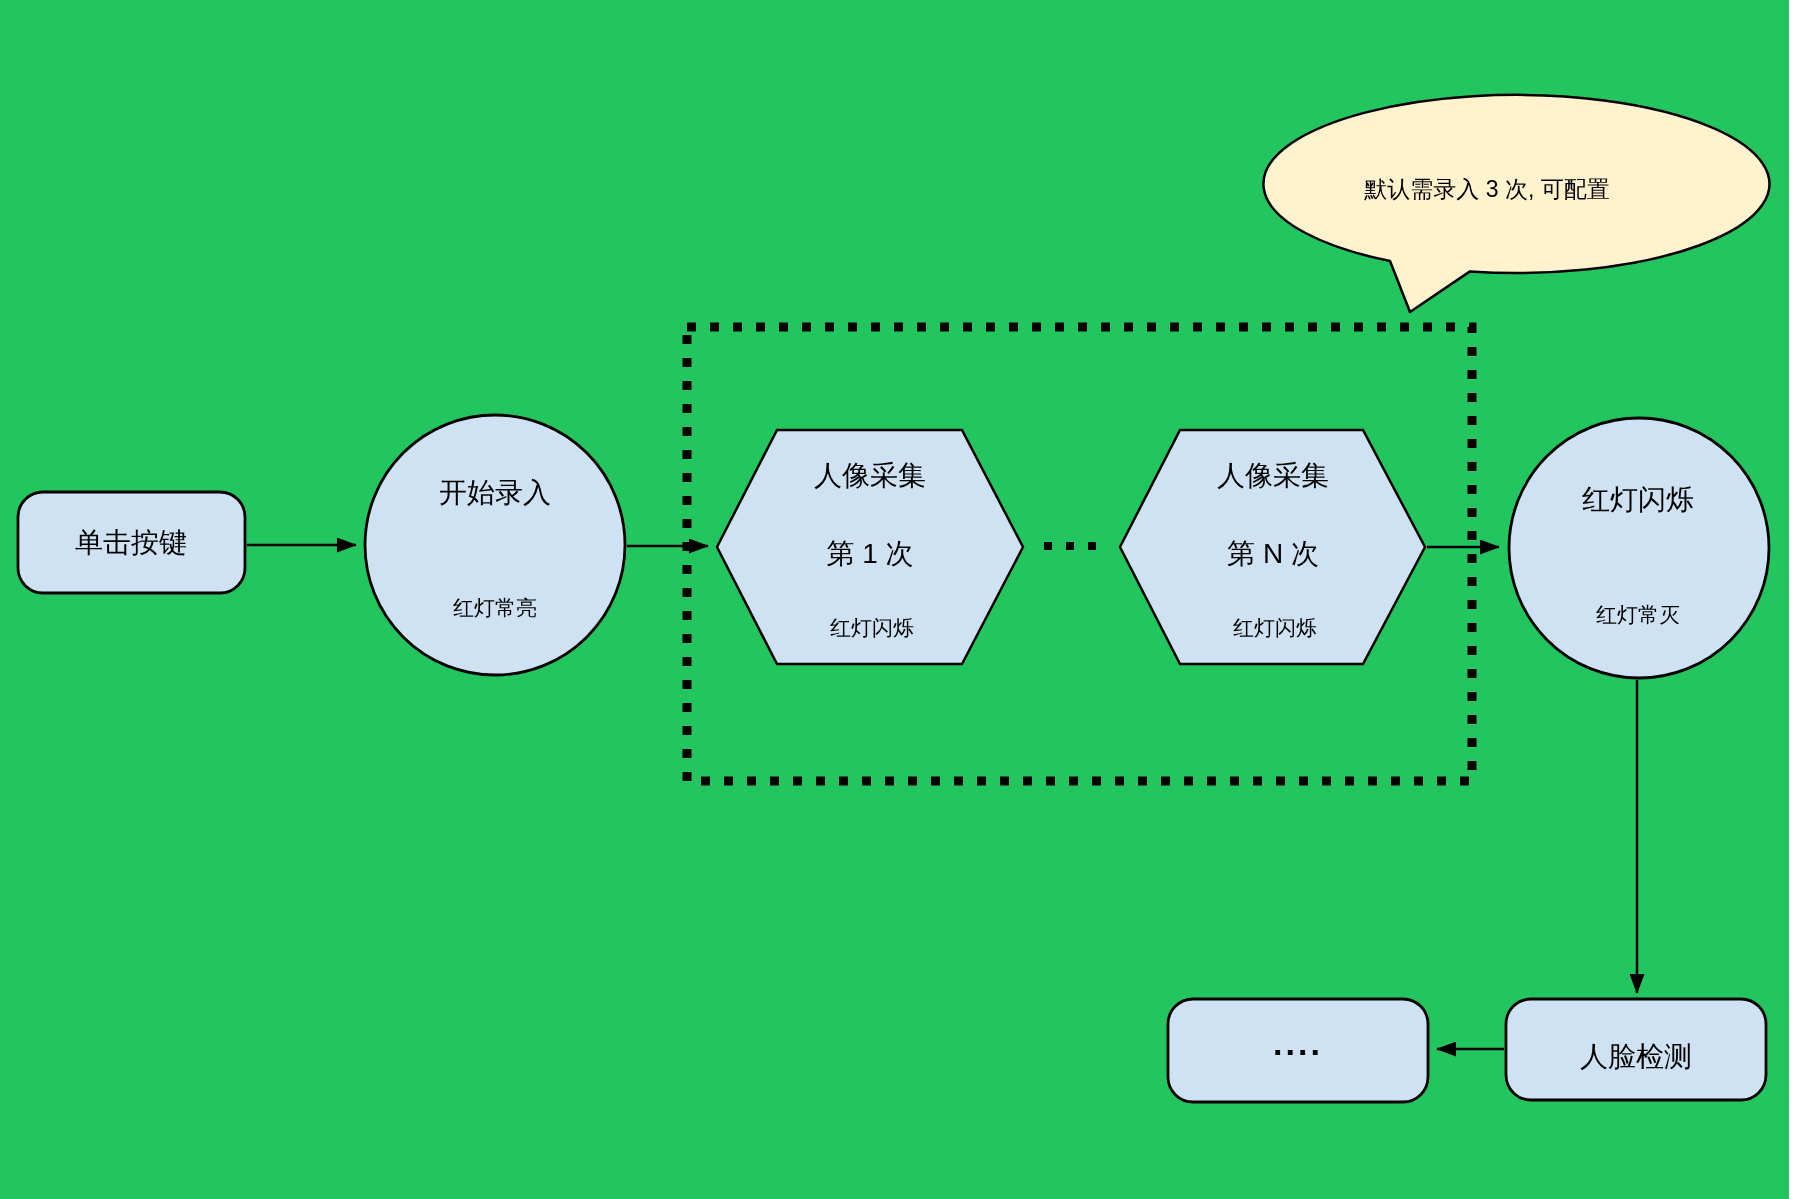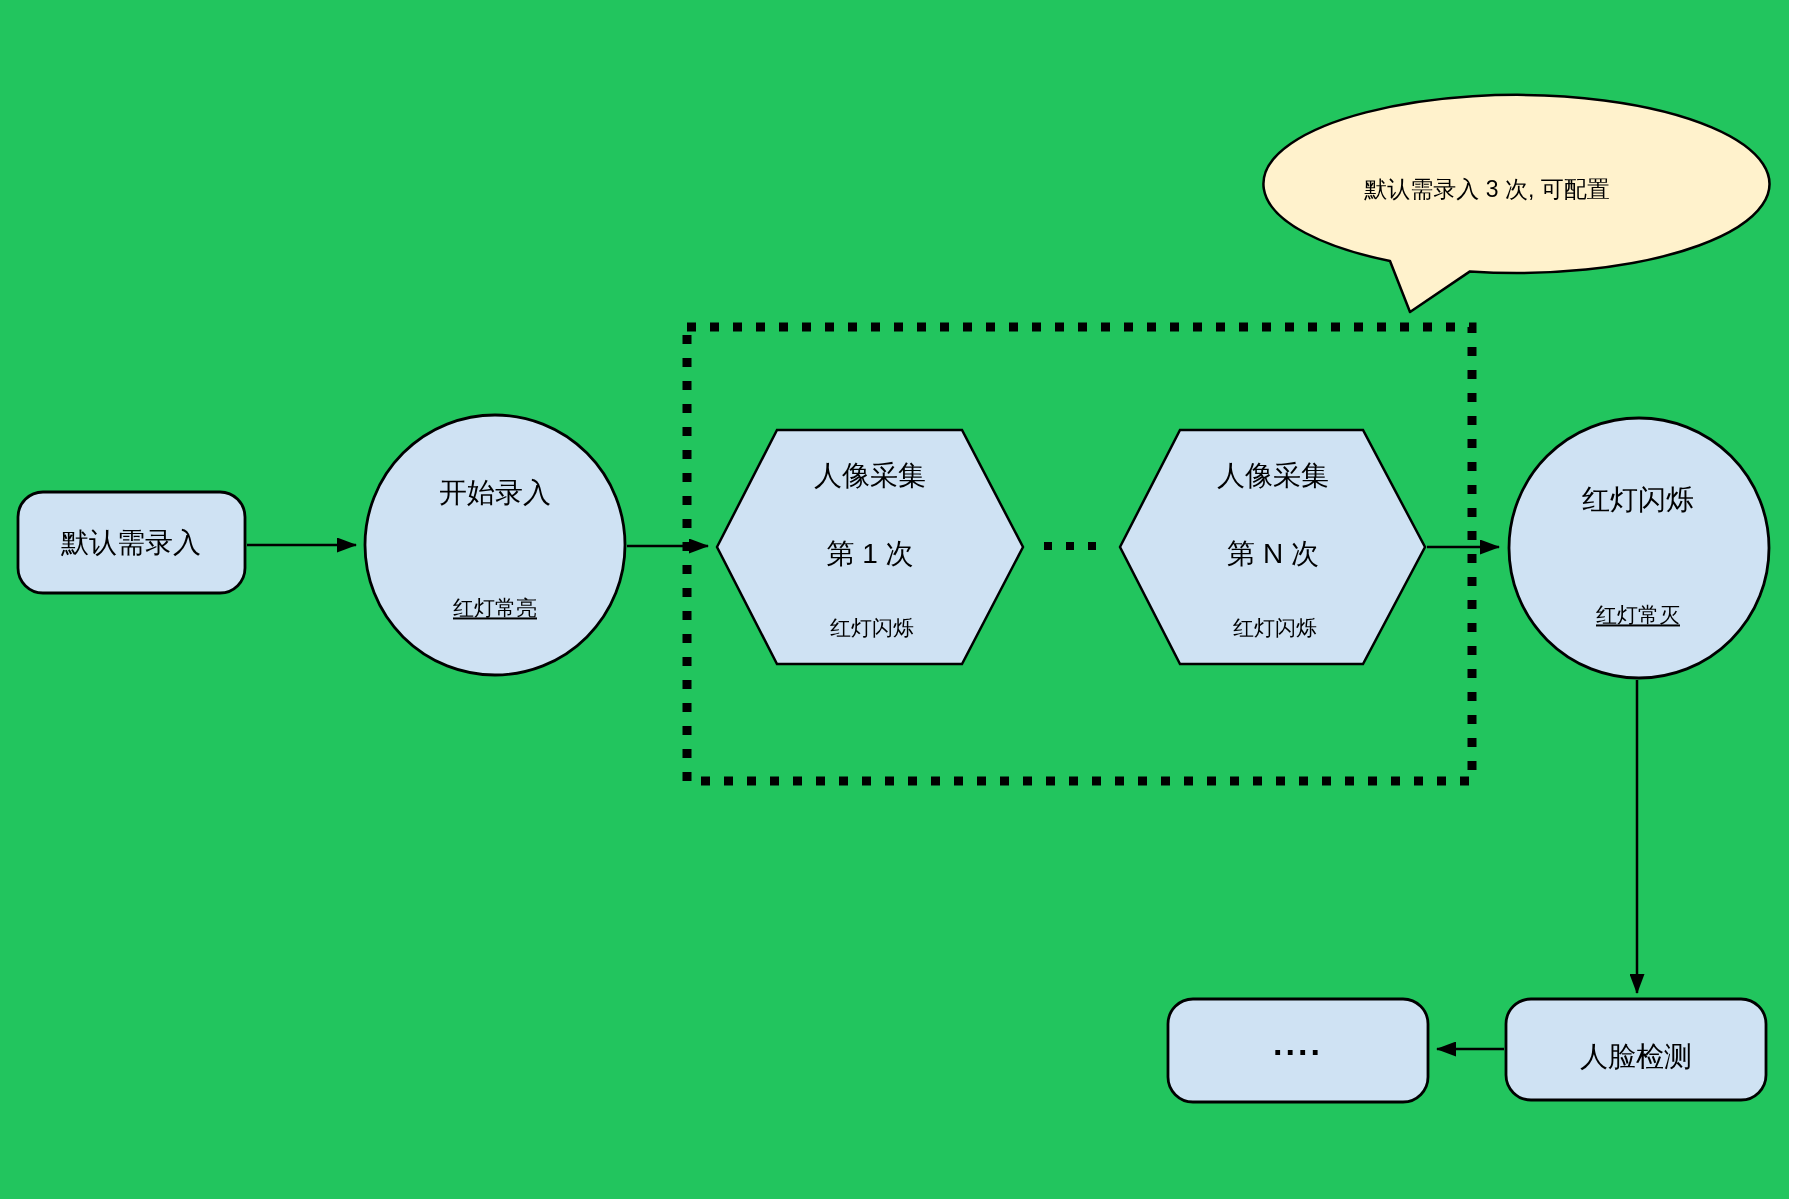--- a/index.html
+++ b/index.html
@@ -63,33 +63,33 @@
 
     <circle cx="1639" cy="548" r="130" fill="#cfe2f3" stroke="#000000" stroke-width="2.8"></circle>
 
     <rect x="1506" y="999" width="260" height="101" rx="25" ry="25" fill="#cfe2f3" stroke="#000000" stroke-width="2.8"></rect>
 
     <rect x="1168" y="999" width="260" height="103" rx="25" ry="25" fill="#cfe2f3" stroke="#000000" stroke-width="2.8"></rect>
   </svg>
 
   <div class="lbl note" style="left:1487px; top:190px;">默认需录入 3 次, 可配置</div>
 
-  <div class="lbl big" style="left:131px; top:543px;">默认需录入</div>
+  <div class="lbl big" style="left:131px; top:543px;">单击按键</div>
 
   <div class="lbl big" style="left:495px; top:493px;">开始录入</div>
-  <div class="lbl small" style="left:495px; top:608px;text-decoration:underline;">红灯常亮</div>
+  <div class="lbl small" style="left:495px; top:608px;">红灯常亮</div>
 
   <div class="lbl big" style="left:870px; top:476px;">人像采集</div>
   <div class="lbl big" style="left:870px; top:554px;">第 1 次</div>
   <div class="lbl small" style="left:872px; top:628px;">红灯闪烁</div>
 
   <div class="lbl big" style="left:1273px; top:476px;">人像采集</div>
   <div class="lbl big" style="left:1273px; top:554px;">第 N 次</div>
   <div class="lbl small" style="left:1275px; top:628px;">红灯闪烁</div>
 
   <div class="lbl big" style="left:1638px; top:500px;">红灯闪烁</div>
-  <div class="lbl small" style="left:1638px; top:615px;text-decoration:underline;">红灯常灭</div>
+  <div class="lbl small" style="left:1638px; top:615px;">红灯常灭</div>
 
   <div class="lbl big" style="left:1636px; top:1057px;text-align:right;">人脸检测</div>
 
   <div class="lbl dots" style="left:1298px; top:1044px;">....</div>
 
 </div>
 
 </body></html>

